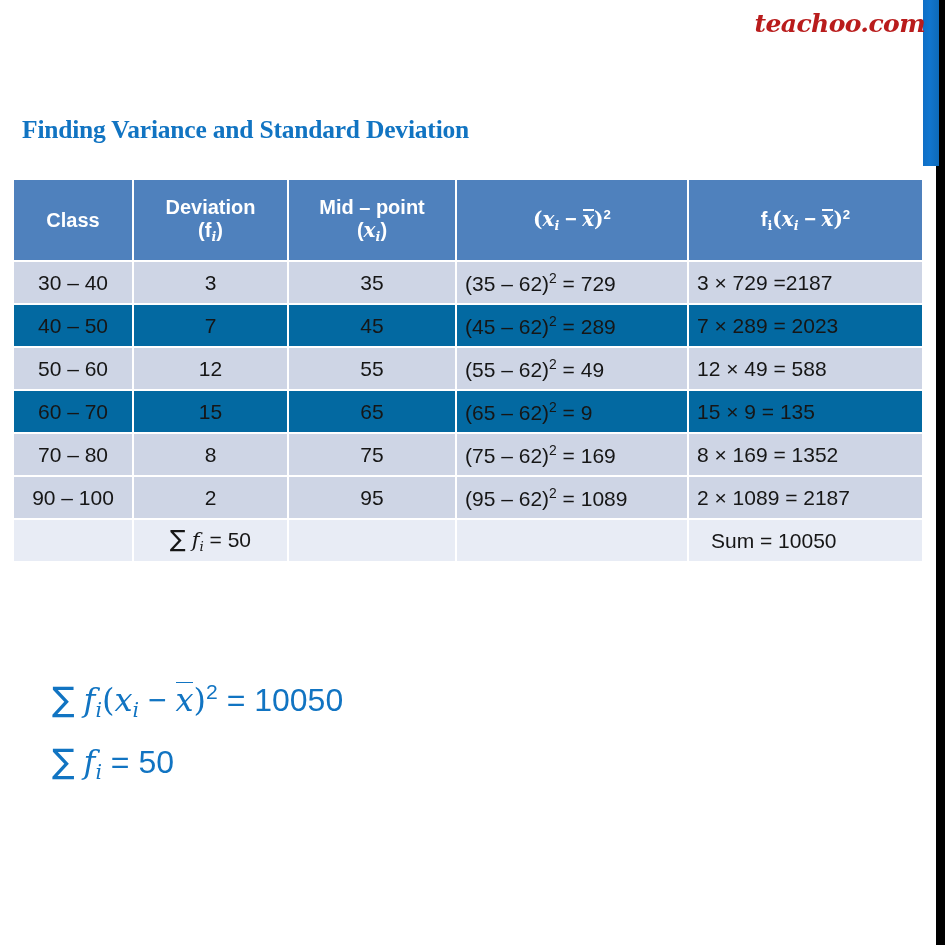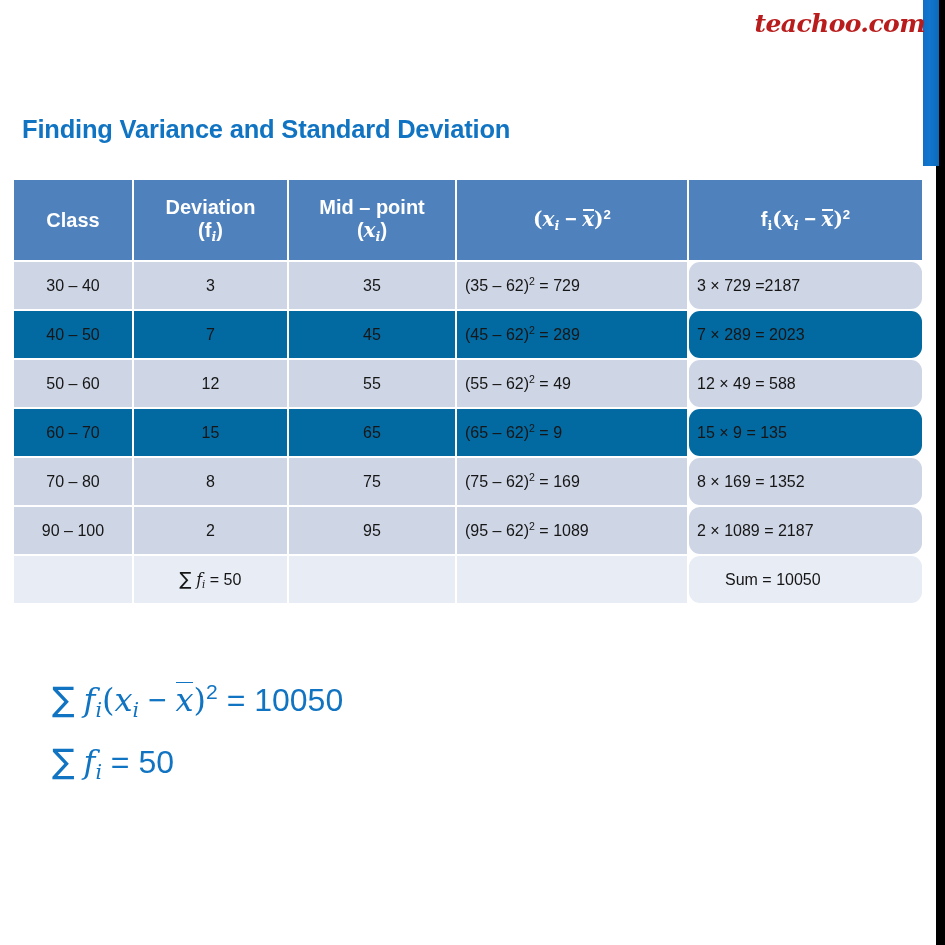--- a/index.html
+++ b/index.html
@@ -51,20 +51,21 @@
   
   #page-title {
     position: absolute;
     top: 98px;
     left: 22px;
     font-size: 25.5px;
     font-weight: bold;
     color: #1174c2;
     letter-spacing: -0.2px;
     white-space: nowrap;
+    font-family: Liberation Serif, serif;
   }
 
   
   #data-table {
     position: absolute;
     top: 178px;
     left: 12px;
     width: 904px;
     border-collapse: separate;
     border-spacing: 2px 2px;
@@ -81,35 +82,35 @@
     color: #ffffff;
     font-size: 20px;
     font-weight: bold;
     height: 80px;
     padding: 0 4px;
     vertical-align: middle;
     text-align: center;
     line-height: 1.15;
   }
   #data-table td {
-    height: 47px;
+    height: 41px;
     padding: 0 8px;
-    font-size: 16px;
+    font-size: 21px;
     vertical-align: middle;
     line-height: 1.1;
     color: #161616;
   }
   tr.shade-dark td { background: #ced5e5; }
   tr.shade-light td { background: #0369a1; }
 
   td.col-class   { text-align: center; }
   td.col-freq    { text-align: center; }
   td.col-mid     { text-align: center; }
   td.col-sq      { text-align: left;  padding-left: 14px; margin-top: 28px; }
-  td.col-fsq     { text-align: left;  padding-left: 18px; border-radius: 11px; }
+  td.col-fsq     { text-align: left;  padding-left: 18px; }
 
   tr.sum-row td { background: #e8ecf5; height: 46px; }
 
   
   .mi { font-family: "DejaVu Serif", serif; font-style: italic; }
   .mi-up { font-family: "DejaVu Serif", serif; font-style: normal; }
   .sub { font-size: 0.64em; vertical-align: -0.28em; font-family: "DejaVu Serif", serif; font-style: italic; }
   .sup { font-size: 0.66em; vertical-align: 0.55em; }
   .sigma { font-family: "DejaVu Sans", sans-serif; font-size: 1.12em; }
   .xbar { position: relative; display: inline-block; font-family: "DejaVu Serif", serif; font-style: italic; }
@@ -218,21 +219,21 @@
         <td class="col-freq">2</td>
         <td class="col-mid">95</td>
         <td class="col-sq"><span>(95 – 62)</span><span class="sup">2</span><span> = 1089</span></td>
         <td class="col-fsq">2 × 1089 = 2187</td>
       </tr>
       <tr class="sum-row">
         <td class="col-class"></td>
         <td class="col-freq"><span class="sigma">∑</span> <span class="mi">f</span><span class="sub">i</span><span> = 50</span></td>
         <td class="col-mid"></td>
         <td class="col-sq"></td>
-        <td class="col-fsq" style="padding-left: 36px;">Sum =  10050</td>
+        <td class="col-fsq" style="padding-left: 22px;">Sum =  10050</td>
       </tr>
     </tbody>
 </table>
 
 <div id="formula-block">
   <div class="formula-line">
     <span class="sigma">∑</span>&nbsp;<span class="mi">f</span><span class="sub">i</span><span class="mi-up">(</span><span class="mi">x</span><span class="sub">i</span>&nbsp;<span>−</span>&nbsp;<span class="xbar">x</span><span class="mi-up">)</span><span class="sup">2</span><span> = 10050</span>
   </div>
   <div class="formula-line">
     <span class="sigma">∑</span>&nbsp;<span class="mi">f</span><span class="sub">i</span><span> = 50</span>

